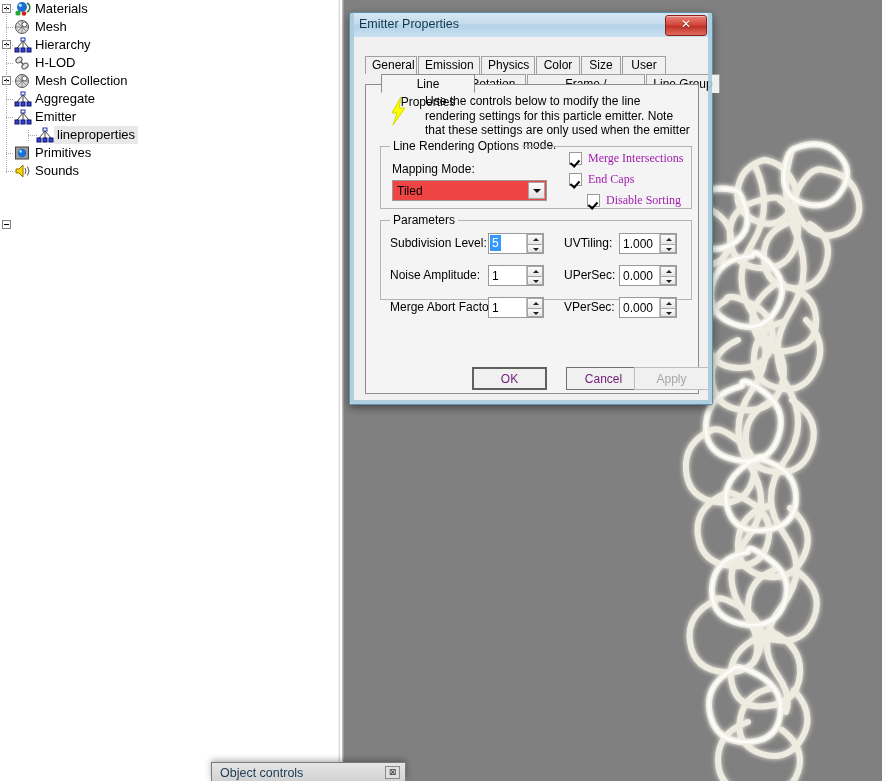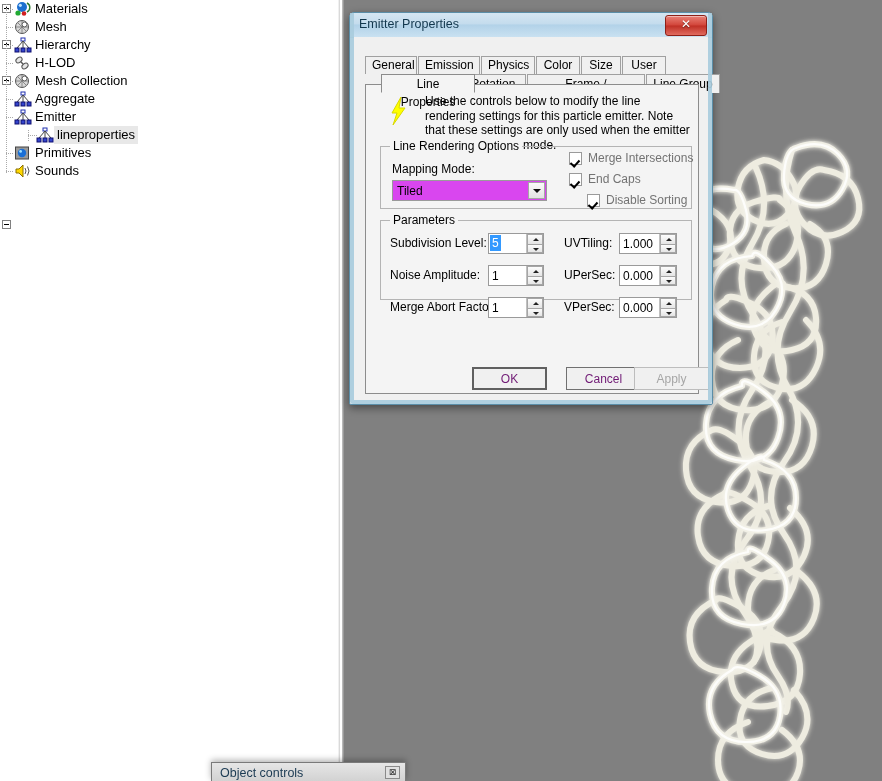--- a/index.html
+++ b/index.html
@@ -123,21 +123,21 @@
     position:absolute;top:-8px;left:9px;background:#f4f4f4;padding:0 3px;
     font-size:12px;color:#000;
   }
   #grp-line{left:14px;top:61px;width:312px;height:63px;}
   #grp-params{left:14px;top:135px;width:312px;height:80px;}
 
   .lbl{position:absolute;font-size:12px;color:#000;white-space:nowrap;}
 
   
   .combo{
-    position:absolute;background:#d946ef;border:1px solid #9a9a9a;
+    position:absolute;background:#ef4444;border:1px solid #9a9a9a;
     box-sizing:border-box;height:21px;cursor:pointer;
   }
   .combo-text{position:absolute;left:4px;top:3px;font-size:12px;color:#000;}
   .combo-btn{
     position:absolute;right:1px;top:1px;width:17px;height:17px;
     background:linear-gradient(to bottom,#fbfbfb,#e3e3e3);
     border:1px solid #a6a6a6;box-sizing:border-box;
   }
   .combo-btn::after{
     content:"";position:absolute;left:4px;top:6px;
@@ -148,21 +148,21 @@
   
   .cb-row{position:absolute;display:flex;align-items:center;cursor:pointer;}
   .cb{
     position:relative;width:13px;height:13px;flex:0 0 13px;
     background:#fff;border:1px solid #9a9a9a;box-sizing:border-box;margin-right:6px;
   }
   .cb.checked::after{
     content:"";position:absolute;left:2px;top:5px;width:4px;height:7px;
     border:solid #000;border-width:0 2px 2px 0;transform:rotate(42deg);
   }
-  .cb-label{font-size:12px;color:#737373;white-space:nowrap;}
+  .cb-label{font-size:12px;color:#a21caf;white-space:nowrap;font-family:Liberation Serif, serif;}
 
   
   .spin{position:absolute;height:21px;border:1px solid #9a9a9a;background:#fff;box-sizing:border-box;}
   .spin input{
     position:absolute;left:0;top:0;width:calc(100% - 17px);height:19px;
     border:none;outline:none;background:transparent;
     font-family:"Liberation Sans",sans-serif;font-size:12px;color:#000;
     padding:0 3px;box-sizing:border-box;
   }
   .spin.sel .selbox{

